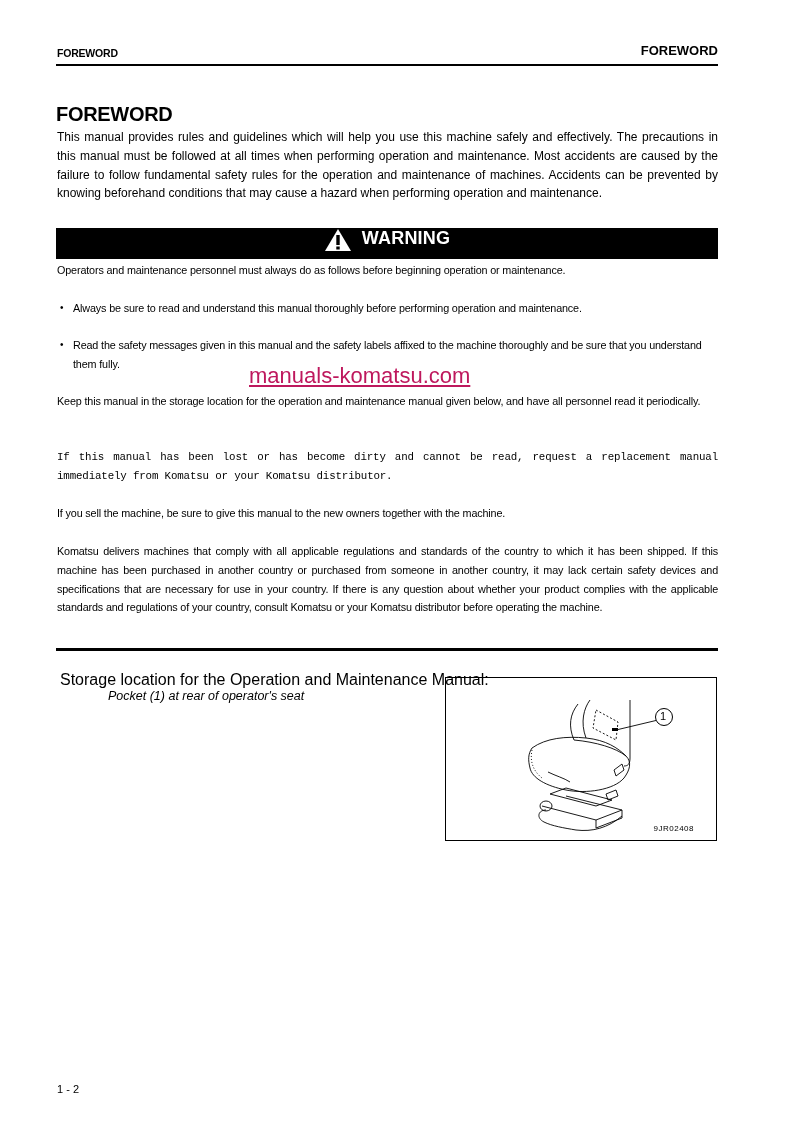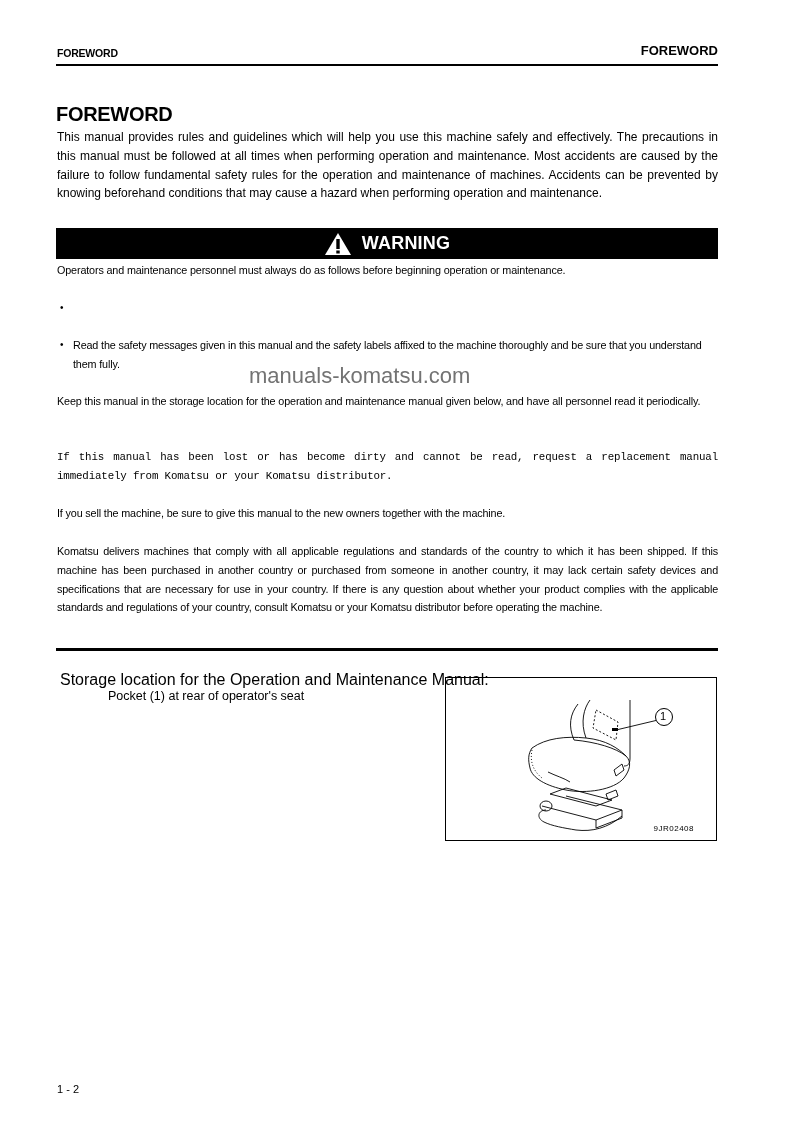--- a/index.html
+++ b/index.html
@@ -22,48 +22,48 @@
       position: absolute; left: 56px; top: 103px;
       font-size: 20px; font-weight: bold; letter-spacing: -0.3px;
     }
     .intro {
       position: absolute; left: 57px; top: 128px; width: 661px;
       font-size: 12px; line-height: 18.8px; text-align: justify;
     }
     .warning-bar {
       position: absolute; left: 56px; top: 228px; width: 662px; height: 31px;
       background: #000; color: #fff;
-      display: flex; align-items: center; justify-content: center; gap: 10px;
+      display: flex; align-items: flex-start; justify-content: center; gap: 10px;
     }
     .warning-bar .tri { width: 28px; height: 24px; display: block; }
     .warning-bar .wlabel { font-size: 18px; font-weight: bold; letter-spacing: 0.2px; }
     .txt {
       position: absolute; left: 57px; width: 661px;
       font-size: 10.8px; line-height: 18.8px; text-align: justify; letter-spacing: -0.15px;
     }
     .bullet {
       position: absolute; left: 60px; width: 658px;
       font-size: 10.8px; line-height: 18.8px; letter-spacing: -0.15px;
       padding-left: 13px; box-sizing: border-box;
     }
     .bullet .dot {
       position: absolute; left: 0; top: 0; font-size: 10px;
     }
     .watermark {
       position: absolute; left: 249px; top: 363px;
-      font-size: 22px; color: #737373;
+      font-size: 22px; color: #be185d; text-decoration: underline;
     }
     .section-rule {
       position: absolute; left: 56px; top: 648px; width: 662px; height: 3px; background: #000;
     }
     .storage-label {
       position: absolute; left: 60px; top: 671px; font-size: 16px;
     }
     .storage-value {
-      position: absolute; left: 108px; top: 689px; font-size: 12.5px;
+      position: absolute; left: 108px; top: 689px; font-size: 12.5px; font-style: italic;
     }
     .figure-box {
       position: absolute; left: 445px; top: 677px; width: 272px; height: 164px;
       border: 1px solid #000; box-sizing: border-box;
     }
     .figure-box svg { position: absolute; left: 0; top: 0; }
     .fig-code {
       position: absolute; right: 22px; bottom: 7px; font-size: 8px; letter-spacing: 0.5px;
     }
     .page-num {
@@ -87,20 +87,21 @@
     <rect x="12.3" y="7" width="3.4" height="10" fill="#000"></rect>
     <rect x="12.3" y="18.5" width="3.4" height="3" fill="#000"></rect>
   </svg>
   <span class="wlabel">WARNING</span>
 </div>
 
 <div class="txt" style="top:261px;">Operators and maintenance personnel must always do as follows before beginning operation or maintenance.</div>
 
 <div class="bullet" style="top:299px;">
   <span class="dot">•</span>
+  <span>Always be sure to read and understand this manual thoroughly before performing operation and maintenance.</span>
 </div>
 <div class="bullet" style="top:336px;">
   <span class="dot">•</span>
   <span>Read the safety messages given in this manual and the safety labels affixed to the machine thoroughly and be sure that you understand them fully.</span>
 </div>
 
 <div class="watermark">manuals-komatsu.com</div>
 
 <div class="txt" style="top:392px;">Keep this manual in the storage location for the operation and maintenance manual given below, and have all personnel read it periodically.</div>
 <div class="txt" style="top:448px;font-family:Liberation Mono, monospace;">If this manual has been lost or has become dirty and cannot be read, request a replacement manual immediately from Komatsu or your Komatsu distributor.</div>

